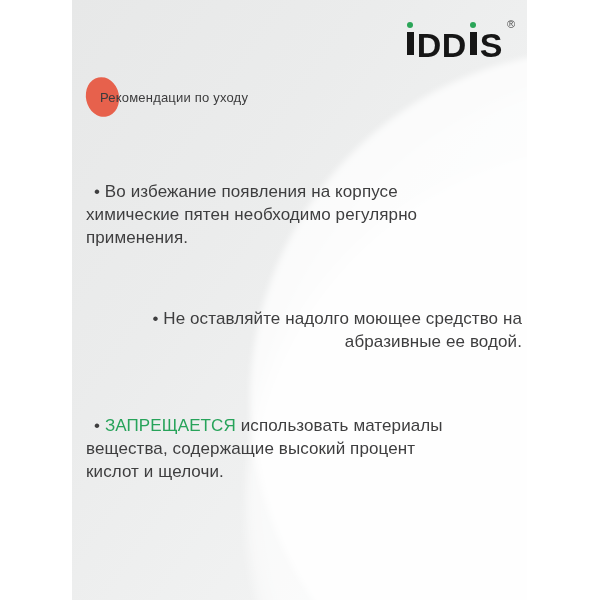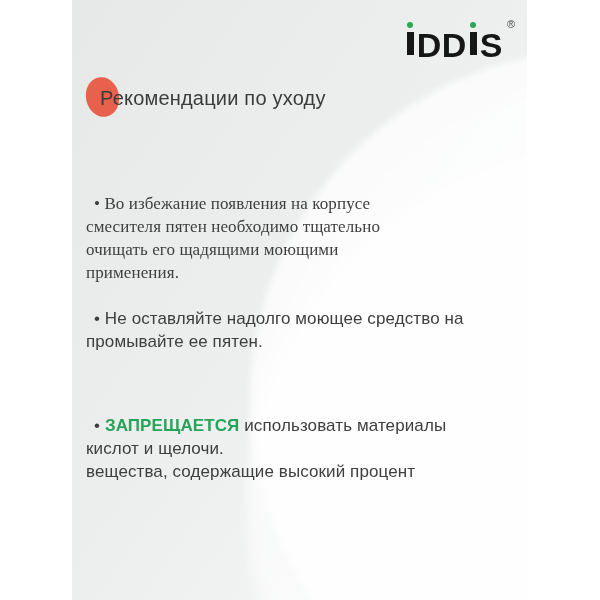--- a/index.html
+++ b/index.html
@@ -49,34 +49,34 @@
   }
 
   
   .accent-circle {
     position: absolute; left: 14px; top: 77px;
     width: 33px; height: 40px; border-radius: 50%;
     background: #e7614c; transform: rotate(-12deg);
   }
   .title {
     position: absolute; left: 28px; top: 84px;
-    font-size: 20px; line-height: 28px; font-weight: 400;
+    font-size: 13px; line-height: 28px; font-weight: 400;
     color: #3b3b3c; letter-spacing: 0.2px;
     white-space: nowrap;
   }
 
   
   .content { position: absolute; left: 14px; width: 436px; color: #3e3e3f; }
   .bullet { position: absolute; left: 0; width: 436px; font-size: 17px; }
-  .b1 { top: 192px; font-family: Liberation Serif, serif; }
-  .b2 { top: 307px; }
+  .b1 { top: 180px; }
+  .b2 { top: 307px; text-align: right; }
   .b3 { top: 414px; }
   .line { height: 23px; line-height: 23px; white-space: nowrap; letter-spacing: 0.1px; }
   .line.first { padding-left: 8px; }
-  .kw { color: #27a35a; font-weight: 700; }
+  .kw { color: #27a35a; font-weight: 400; }
 </style>
 </head>
 <body>
 
 <div class="page">
   <div class="panel">
 
     <div class="bg-circle bg-c3"></div>
     <div class="bg-circle bg-c2"></div>
     <div class="bg-circle bg-c1"></div>
@@ -96,31 +96,30 @@
     </div>
     <span class="registered">®</span>
 
     <div class="accent-circle"></div>
     <h1 class="title" style="margin:0; font-weight:400;">Рекомендации по уходу</h1>
 
     <div class="content">
 
       <div class="bullet b1">
         <div class="line first">• Во избежание появления на корпусе</div>
-        <div class="line">смесителя пятен необходимо тщательно</div>
-        <div class="line">очищать его щадящими моющими</div>
+        <div class="line">химические пятен необходимо регулярно</div>
         <div class="line">применения.</div>
       </div>
 
       <div class="bullet b2">
         <div class="line first">• Не оставляйте надолго моющее средство на</div>
-        <div class="line">промывайте ее пятен.</div>
+        <div class="line">абразивные ее водой.</div>
       </div>
 
       <div class="bullet b3">
         <div class="line first"><span>•</span> <span class="kw">ЗАПРЕЩАЕТСЯ</span> <span>использовать материалы</span></div>
+        <div class="line">вещества, содержащие высокий процент</div>
         <div class="line">кислот и щелочи.</div>
-        <div class="line">вещества, содержащие высокий процент</div>
       </div>
 
     </div>
   </div>
 </div>
 
 </body></html>

